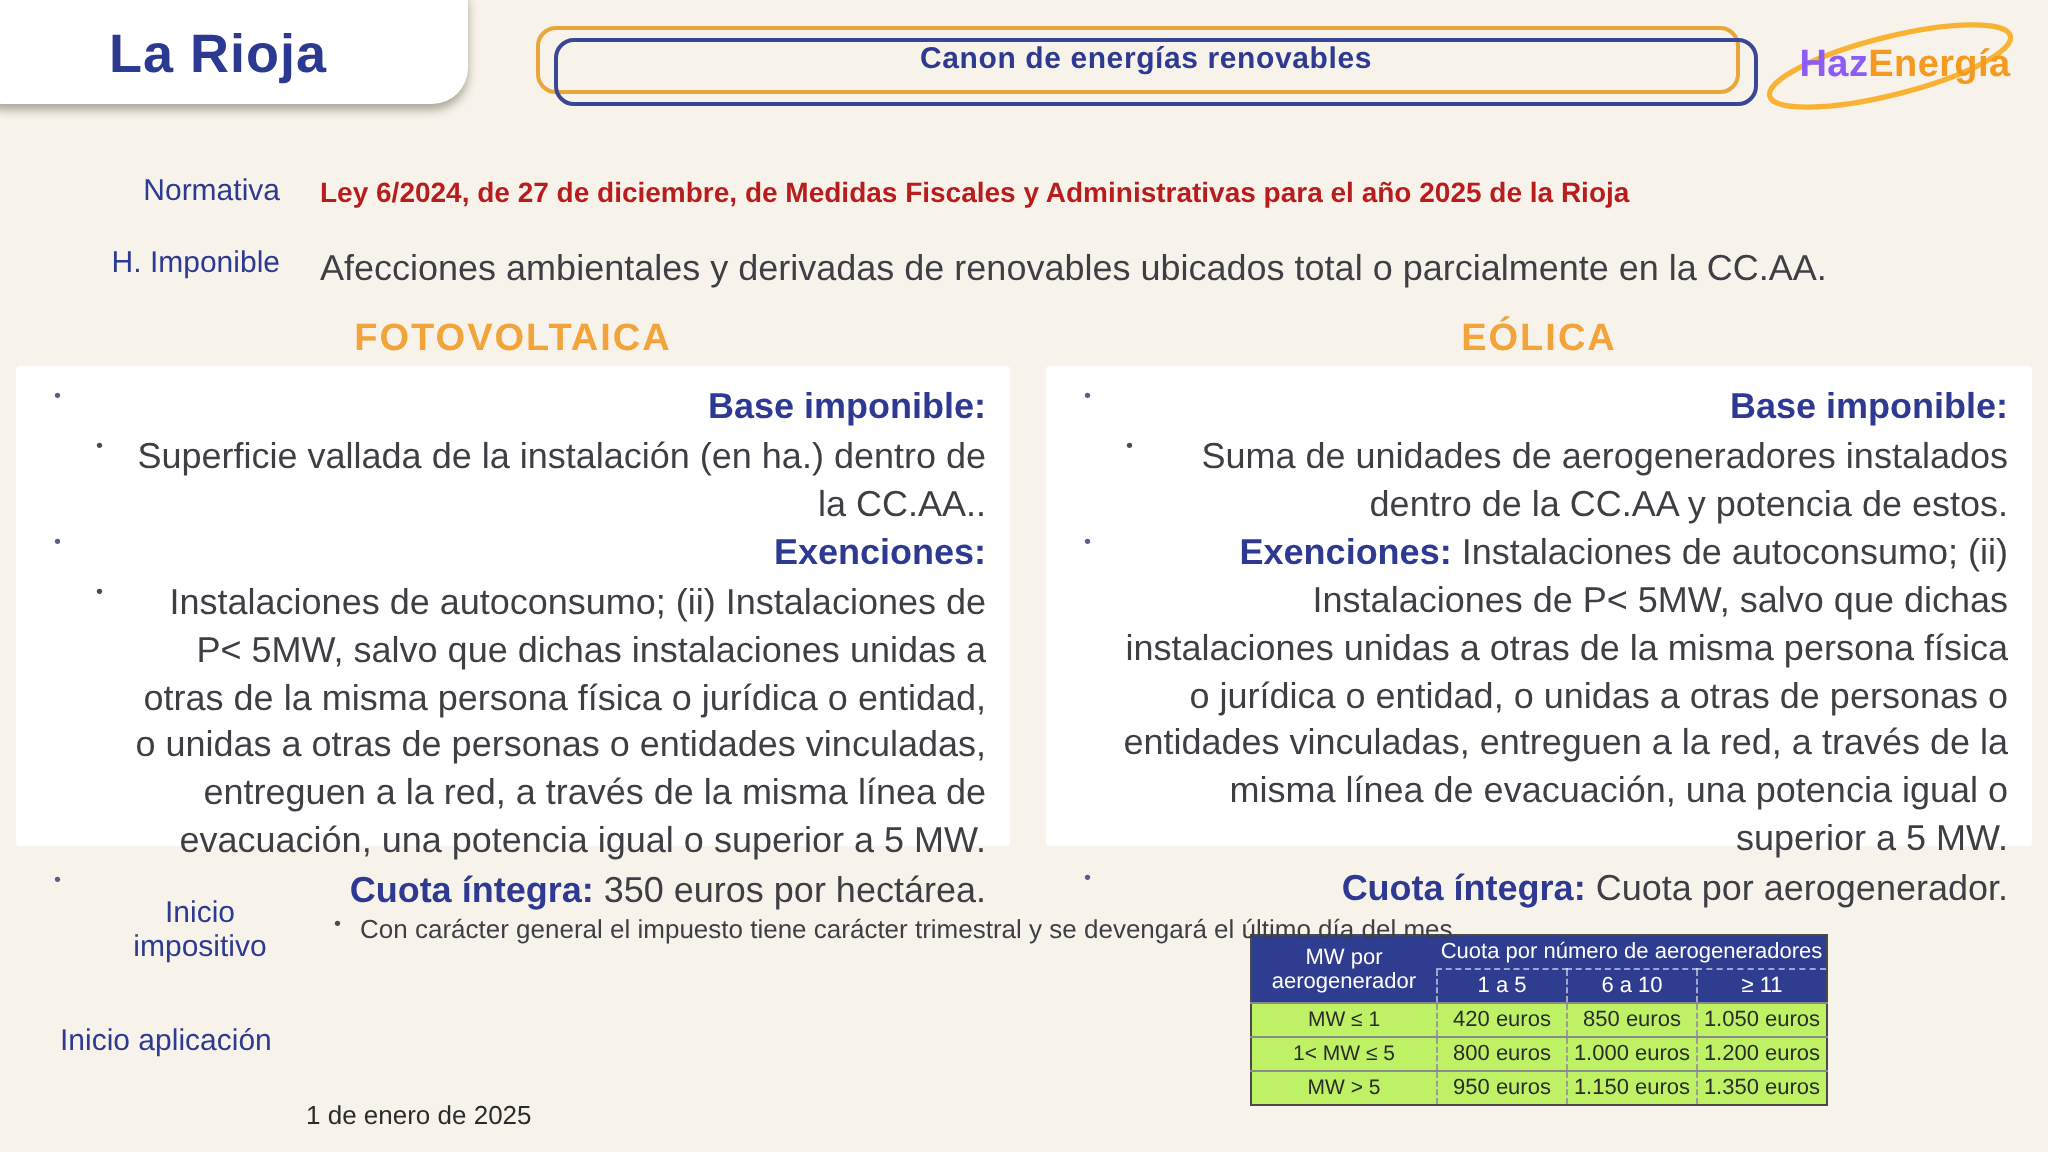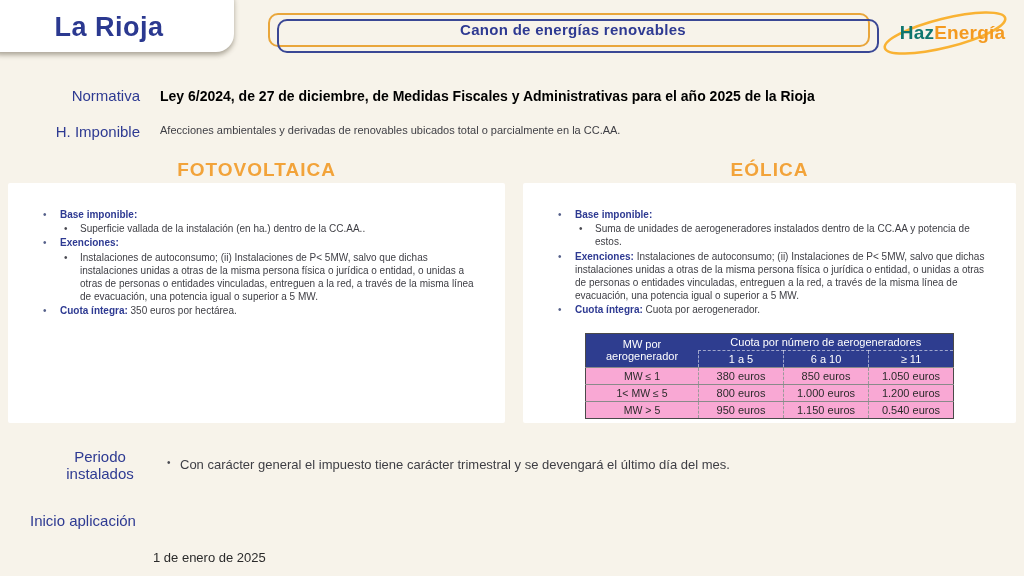--- a/index.html
+++ b/index.html
@@ -34,70 +34,70 @@
     font-size:15px;font-weight:bold;color:#2E3A92;letter-spacing:.3px;
   }
   
   .logo{position:absolute;right:12px;top:8px;width:134px;height:50px;}
   .logo svg{position:absolute;left:0;top:0;}
   .logo-text{
     position:absolute;left:0;top:0;width:134px;height:50px;
     display:flex;align-items:center;justify-content:center;
     font-size:19px;font-weight:bold;letter-spacing:.2px;
   }
-  .logo-haz{color:#0f766e;margin-left:15px;}
+  .logo-haz{color:#8b5cf6;margin-left:15px;}
   .logo-energia{color:#F49A20;}
   
   .row-label{position:absolute;font-size:15px;font-weight:normal;color:#2E3A92;}
   .lbl-normativa{left:28px;top:87px;width:112px;text-align:right;}
   .val-normativa{
     position:absolute;left:160px;top:88px;width:850px;
-    font-size:14px;font-weight:bold;color:#000000;
+    font-size:14px;font-weight:bold;color:#b91c1c;
   }
   .lbl-imponible{left:28px;top:123px;width:112px;text-align:right;}
   .val-imponible{
     position:absolute;left:160px;top:124px;width:850px;
-    font-size:11px;color:#3E3E44;
+    font-size:18px;color:#3E3E44;
   }
   
   .sec-heading{
     position:absolute;top:159px;text-align:center;
     font-size:19px;font-weight:bold;color:#F2A33A;letter-spacing:1px;
   }
   .sec-foto{left:8px;width:497px;}
   .sec-eolica{left:523px;width:493px;}
   
   .card{
     position:absolute;top:183px;height:240px;background:#FFFFFF;
     border-radius:2px;box-sizing:border-box;padding:9px 12px;
   }
   .card-left{left:8px;width:497px;}
   .card-right{left:523px;width:493px;}
   
-  .blist{list-style:none;margin:16px;padding:0;font-size:10px;color:#3E3E44;line-height:1.32;}
+  .blist{list-style:none;margin:0;padding:0;font-size:18px;color:#3E3E44;line-height:1.32;text-align:right;}
   .blist li{position:relative;margin:0 0 1px 0;}
   .l1{padding-left:24px;}
   .l1::before{content:"•";position:absolute;left:7px;top:0;font-size:10px;color:#55608a;}
   .l2{padding-left:44px;}
   .l2::before{content:"•";position:absolute;left:28px;top:0;font-size:10px;color:#4a4a52;}
   .lbl{color:#2E3A92;font-weight:bold;}
   
   .canon-table{
     margin:11px auto 0 auto;border-collapse:collapse;font-size:11px;
     color:#2B2B2B;border:1.5px solid #4A4A4A;
   }
-  .canon-table th,.canon-table td{padding:2px 10px;text-align:center;}
+  .canon-table th,.canon-table td{padding:2px 0;text-align:center;}
   .canon-table thead th{
     background:#2E3D8F;color:#FFFFFF;font-weight:normal;font-size:11px;
   }
   .th-corner{width:92px;}
   .th-group{border-bottom:1px dashed rgba(255,255,255,.55);}
   .th-sub{width:64px;border-left:1px dashed rgba(255,255,255,.55);}
   .canon-table tbody td{
-    background:#f9a8d4;border:1px dashed #9A9A9A;border-top:1px solid #8a8a8a;
+    background:#bef264;border:1px dashed #9A9A9A;border-top:1px solid #8a8a8a;
   }
   .canon-table tbody td.rowlab{font-size:10.5px;}
   
   .lbl-periodo{
     left:56px;top:448px;width:88px;text-align:center;line-height:1.15;
   }
   .val-periodo{
     position:absolute;left:164px;top:457px;width:720px;
     font-size:13px;color:#3E3E44;padding-left:16px;
   }
@@ -188,39 +188,39 @@
         </tr>
         <tr>
           <th class="th-sub">1 a 5</th>
           <th class="th-sub">6 a 10</th>
           <th class="th-sub">≥ 11</th>
         </tr>
       </thead>
       <tbody>
         <tr>
           <td class="rowlab">MW ≤ 1</td>
-          <td>380 euros</td>
+          <td>420 euros</td>
           <td>850 euros</td>
           <td>1.050 euros</td>
         </tr>
         <tr>
           <td class="rowlab">1&lt; MW ≤ 5</td>
           <td>800 euros</td>
           <td>1.000 euros</td>
           <td>1.200 euros</td>
         </tr>
         <tr>
           <td class="rowlab">MW &gt; 5</td>
           <td>950 euros</td>
           <td>1.150 euros</td>
-          <td>0.540 euros</td>
+          <td>1.350 euros</td>
         </tr>
       </tbody>
     </table>
   </div>
 
-  <div class="row-label lbl-periodo">Periodo instalados</div>
+  <div class="row-label lbl-periodo">Inicio impositivo</div>
   <div class="val-periodo">Con carácter general el impuesto tiene carácter trimestral y se devengará el último día del mes.</div>
 
   <div class="row-label lbl-inicio">Inicio aplicación</div>
   <div class="val-inicio">1 de enero de 2025</div>
 
 </div>
 
 </body></html>

